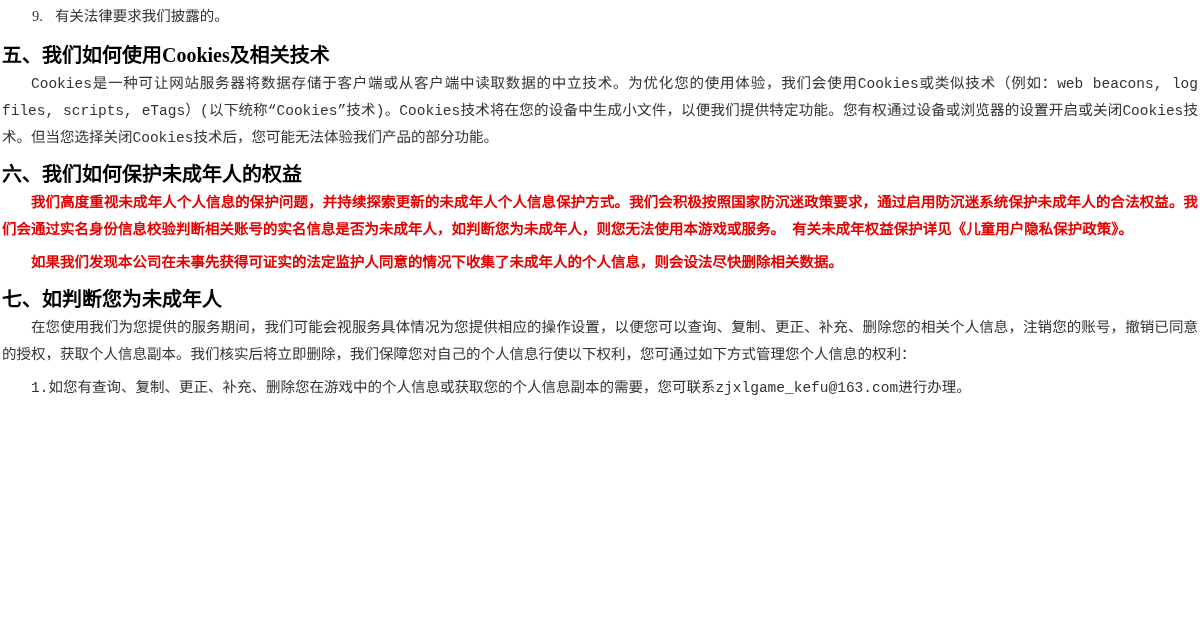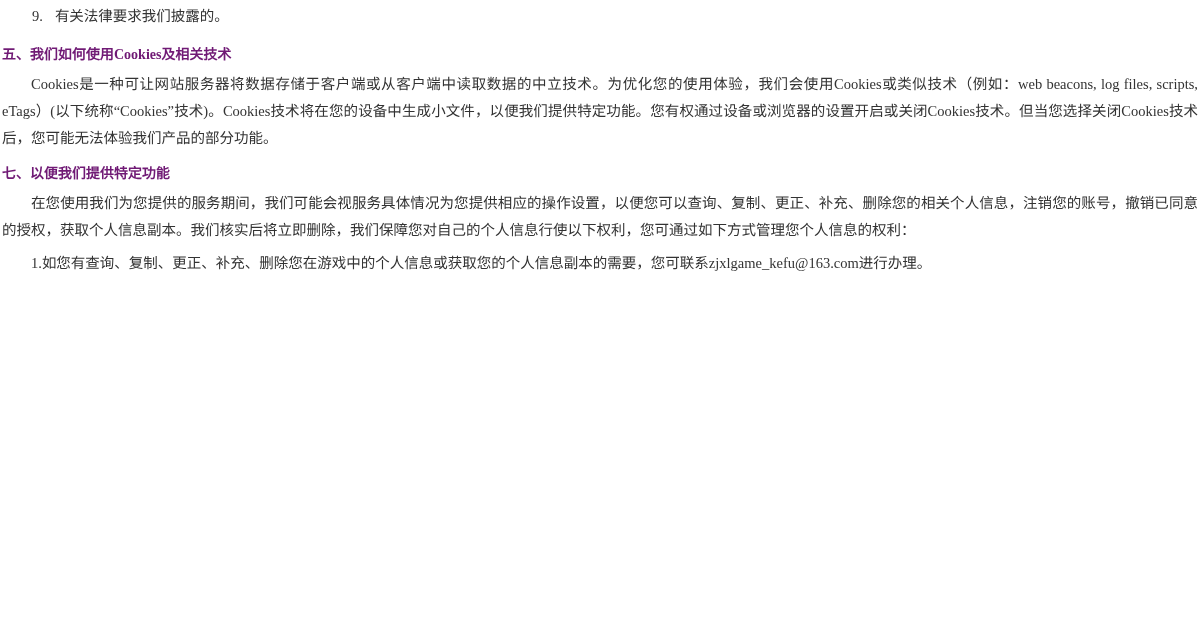--- a/index.html
+++ b/index.html
@@ -22,30 +22,31 @@
   }
   .olitem {
     padding-left: 30px;
     margin-bottom: 12px;
   }
   .olitem .num {
     display: inline-block;
     margin-right: 12px;
   }
   h3 {
-    font-size: 14px;
+    font-size: 20px;
     line-height: 26px;
     font-weight: bold;
-    color: #701a75;
+    color: #000000;
     margin: 9px 0 3px 0;
     text-align: left;
   }
   p {
     margin: 0 0 6px 0;
     text-indent: 2em;
+    font-family: Liberation Mono, monospace;
   }
   p.red {
     color: #e60000;
     font-weight: bold;
   }
 </style>
 </head>
 <body>
 
 <main class="doc">
@@ -53,21 +54,24 @@
   <div class="olitem">
     <span class="num">9.</span><span>有关法律要求我们披露的。</span>
   </div>
 
   <section>
     <h3>五、我们如何使用Cookies及相关技术</h3>
     <p>Cookies是一种可让网站服务器将数据存储于客户端或从客户端中读取数据的中立技术。为优化您的使用体验，我们会使用Cookies或类似技术（例如：web beacons, log files, scripts, eTags）(以下统称“Cookies”技术)。Cookies技术将在您的设备中生成小文件，以便我们提供特定功能。您有权通过设备或浏览器的设置开启或关闭Cookies技术。但当您选择关闭Cookies技术后，您可能无法体验我们产品的部分功能。</p>
   </section>
 
   <section>
+    <h3>六、我们如何保护未成年人的权益</h3>
+    <p class="red">我们高度重视未成年人个人信息的保护问题，并持续探索更新的未成年人个人信息保护方式。我们会积极按照国家防沉迷政策要求，通过启用防沉迷系统保护未成年人的合法权益。我们会通过实名身份信息校验判断相关账号的实名信息是否为未成年人，如判断您为未成年人，则您无法使用本游戏或服务。　有关未成年权益保护详见《儿童用户隐私保护政策》。</p>
+    <p class="red">如果我们发现本公司在未事先获得可证实的法定监护人同意的情况下收集了未成年人的个人信息，则会设法尽快删除相关数据。</p>
   </section>
 
   <section>
-    <h3>七、以便我们提供特定功能</h3>
+    <h3>七、如判断您为未成年人</h3>
     <p>在您使用我们为您提供的服务期间，我们可能会视服务具体情况为您提供相应的操作设置，以便您可以查询、复制、更正、补充、删除您的相关个人信息，注销您的账号，撤销已同意的授权，获取个人信息副本。我们核实后将立即删除，我们保障您对自己的个人信息行使以下权利，您可通过如下方式管理您个人信息的权利：</p>
     <p>1.如您有查询、复制、更正、补充、删除您在游戏中的个人信息或获取您的个人信息副本的需要，您可联系zjxlgame_kefu@163.com进行办理。</p>
   </section>
 
 </main>
 
 </body></html>

